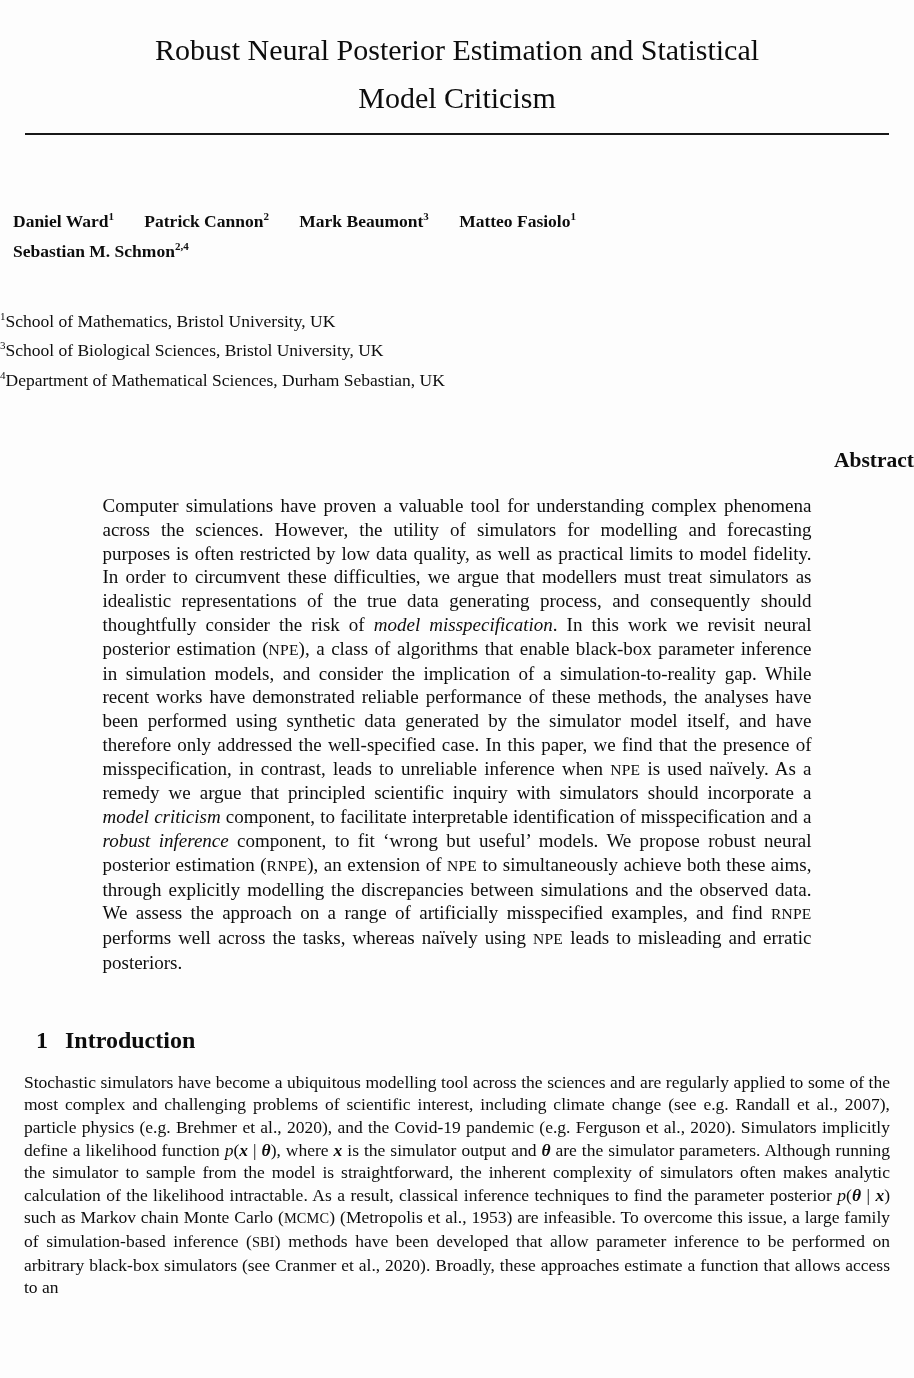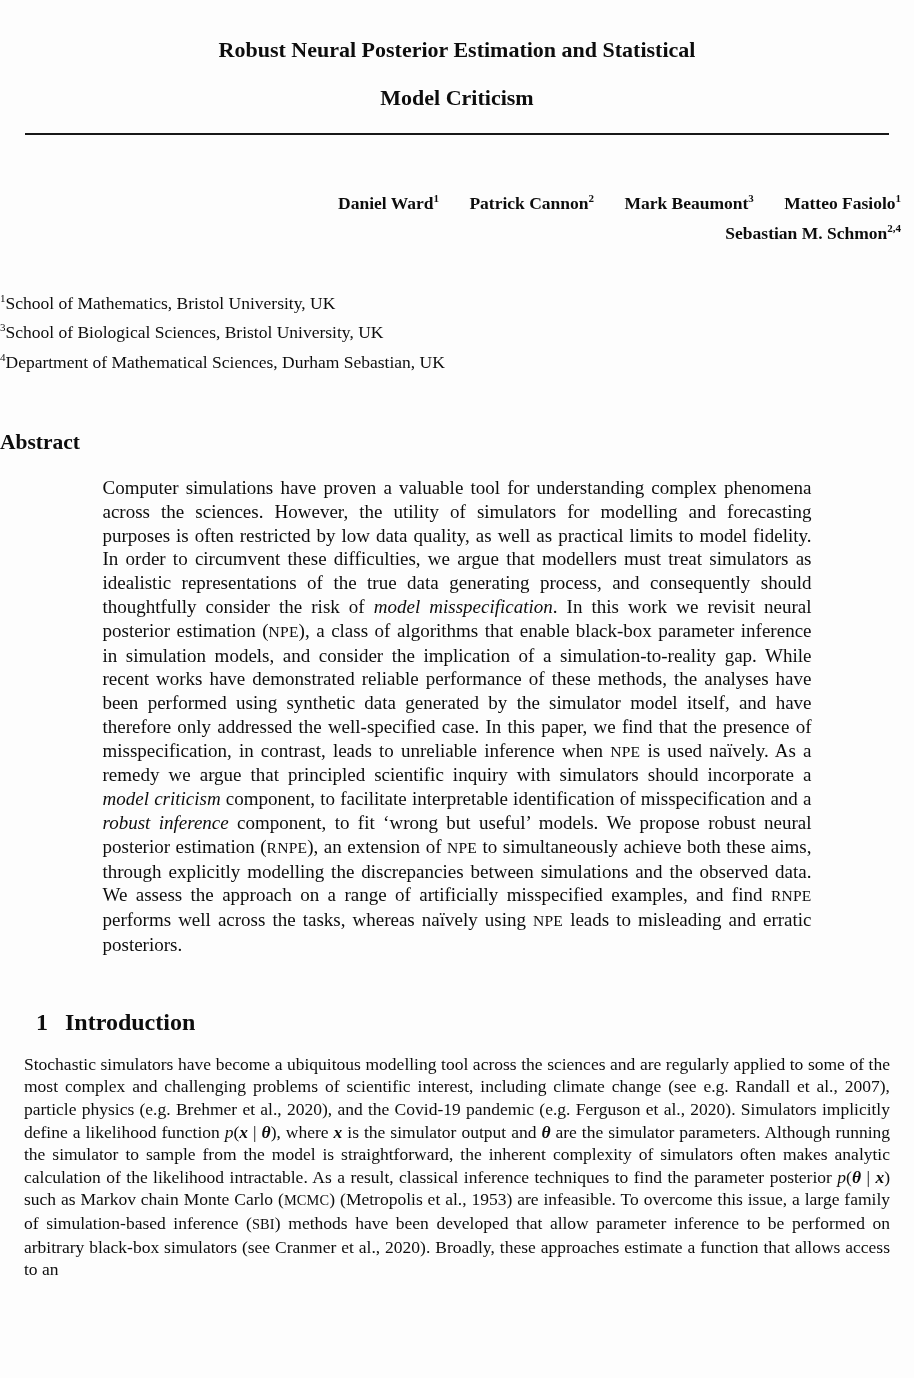--- a/index.html
+++ b/index.html
@@ -9,52 +9,52 @@
     background: #fdfdfd;
     color: #0d0d0d;
     font-family: "Liberation Serif", "DejaVu Serif", serif;
     overflow: hidden;
   }
   .page { position: relative; width: 914px; height: 1378px; }
 
   .paper-title {
     margin: 26px 30px 0;
     text-align: center;
-    font-weight: bold;
-    font-size: 22px;
+    font-weight: normal;
+    font-size: 30px;
     line-height: 48px;
   }
   .title-line { display: block; }
 
   .title-rule {
     border: none;
     border-top: 2.5px solid #181818;
     margin: 11px 25px 0;
   }
 
   .authors {
-    margin-top: 51px;
-    text-align: right;
+    margin-top: 69px;
+    text-align: left;
     font-weight: bold;
     font-size: 17.5px;
     line-height: 25px;
   }
   .author { margin: 0 13px; white-space: nowrap; }
   sup { font-size: 11px; font-weight: inherit; }
 
   .affiliations {
     margin-top: 40px;
     text-align: left;
     font-size: 17.5px;
     line-height: 24.6px;
   }
 
   .abstract-heading {
     margin-top: 55px;
-    text-align: left;
+    text-align: right;
     font-weight: bold;
     font-size: 21.5px;
     line-height: 26px;
   }
 
   .abstract-body {
     width: 709px;
     margin: 21px auto 0;
     text-align: justify;
     font-size: 19px;

